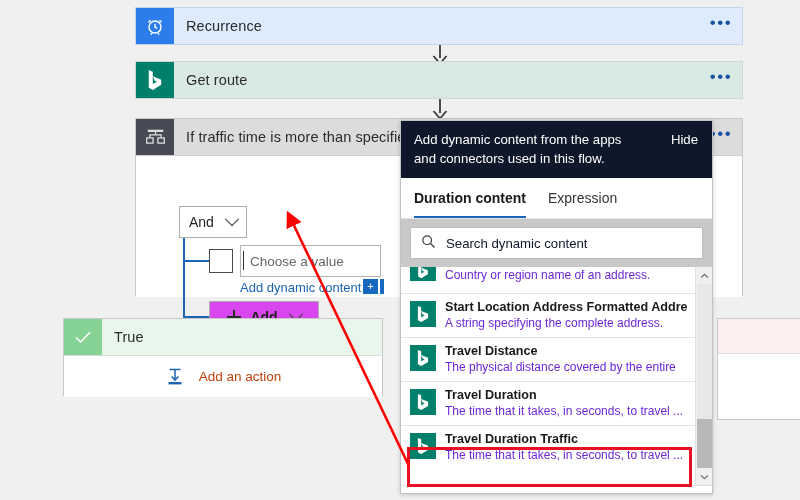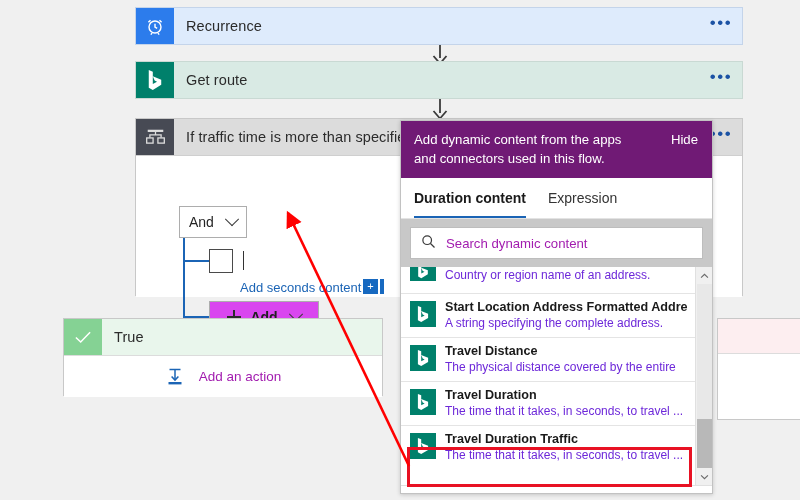--- a/index.html
+++ b/index.html
@@ -230,21 +230,21 @@
   }
   #true-head .card-icon { background: #85d294; height: 36px; }
   #true-body {
     height: 41px;
     display: flex; align-items: center; justify-content: center;
     background: #fff;
   }
   .add-action {
     display: flex; align-items: center; gap: 14px;
     font-size: 13.5px;
-    color: #a21caf;
+    color: #c2410c;
   }
   .add-action-icon { width: 20px; height: 20px; position: relative; }
 
   #card-false {
     left: 672px; top: 318px; width: 120px; height: 102px;
     background: #ffffff;
     border-color: #c8c8c8;
     display: block;
   }
   #false-head {
@@ -260,21 +260,21 @@
   #flyout {
     position: absolute;
     left: 355px; top: 120px;
     width: 313px; height: 374px;
     box-sizing: border-box;
     border: 1px solid #c2c2c2;
     background: #ffffff;
     box-shadow: 0 1px 4px rgba(0,0,0,.18);
   }
   #flyout-banner {
-    background: #701a75;
+    background: #0f172a;
     color: #ffffff;
     height: 57px;
     display: flex;
     padding: 9px 12px 0 13px;
     box-sizing: border-box;
   }
   #flyout-banner-text {
     font-size: 13.2px;
     line-height: 19px;
     max-width: 218px;
@@ -319,21 +319,21 @@
     background: #fff;
     border: 1px solid #bdbdbd;
     box-sizing: border-box;
     display: flex;
     align-items: center;
     padding-left: 10px;
     gap: 10px;
   }
   #search-placeholder {
     font-size: 13.2px;
-    color: #a21caf;
+    color: #0f172a;
   }
   #dyn-list {
     position: relative;
     height: 218px;
     overflow: hidden;
     background: #fff;
     border-bottom: 1px solid #e0e0e0;
   }
   .dyn-item {
     display: flex;
@@ -462,27 +462,30 @@
         <span>And</span>
         <span class="chev"></span>
       </div>
 
       <div class="tree-line-v"></div>
       <div class="tree-line-h1"></div>
       <div class="tree-line-h2"></div>
 
       <div class="checkbox"></div>
 
+      <div class="choose-value">
+        <span>Choose a value</span>
+      </div>
       <div class="caret-bar"></div>
 
       <div class="is-box">
         <span>is</span>
       </div>
 
-      <div class="add-dyn">Add seconds content</div>
+      <div class="add-dyn">Add dynamic content</div>
       <div class="dyn-badge">+</div>
       <div class="dyn-caret"></div>
 
       <div class="add-box">
         <span class="plus-glyph"></span>
         <span>Add</span>
         <span class="chev" style="margin-left:4px;"></span>
       </div>
     </div>
   </div>

